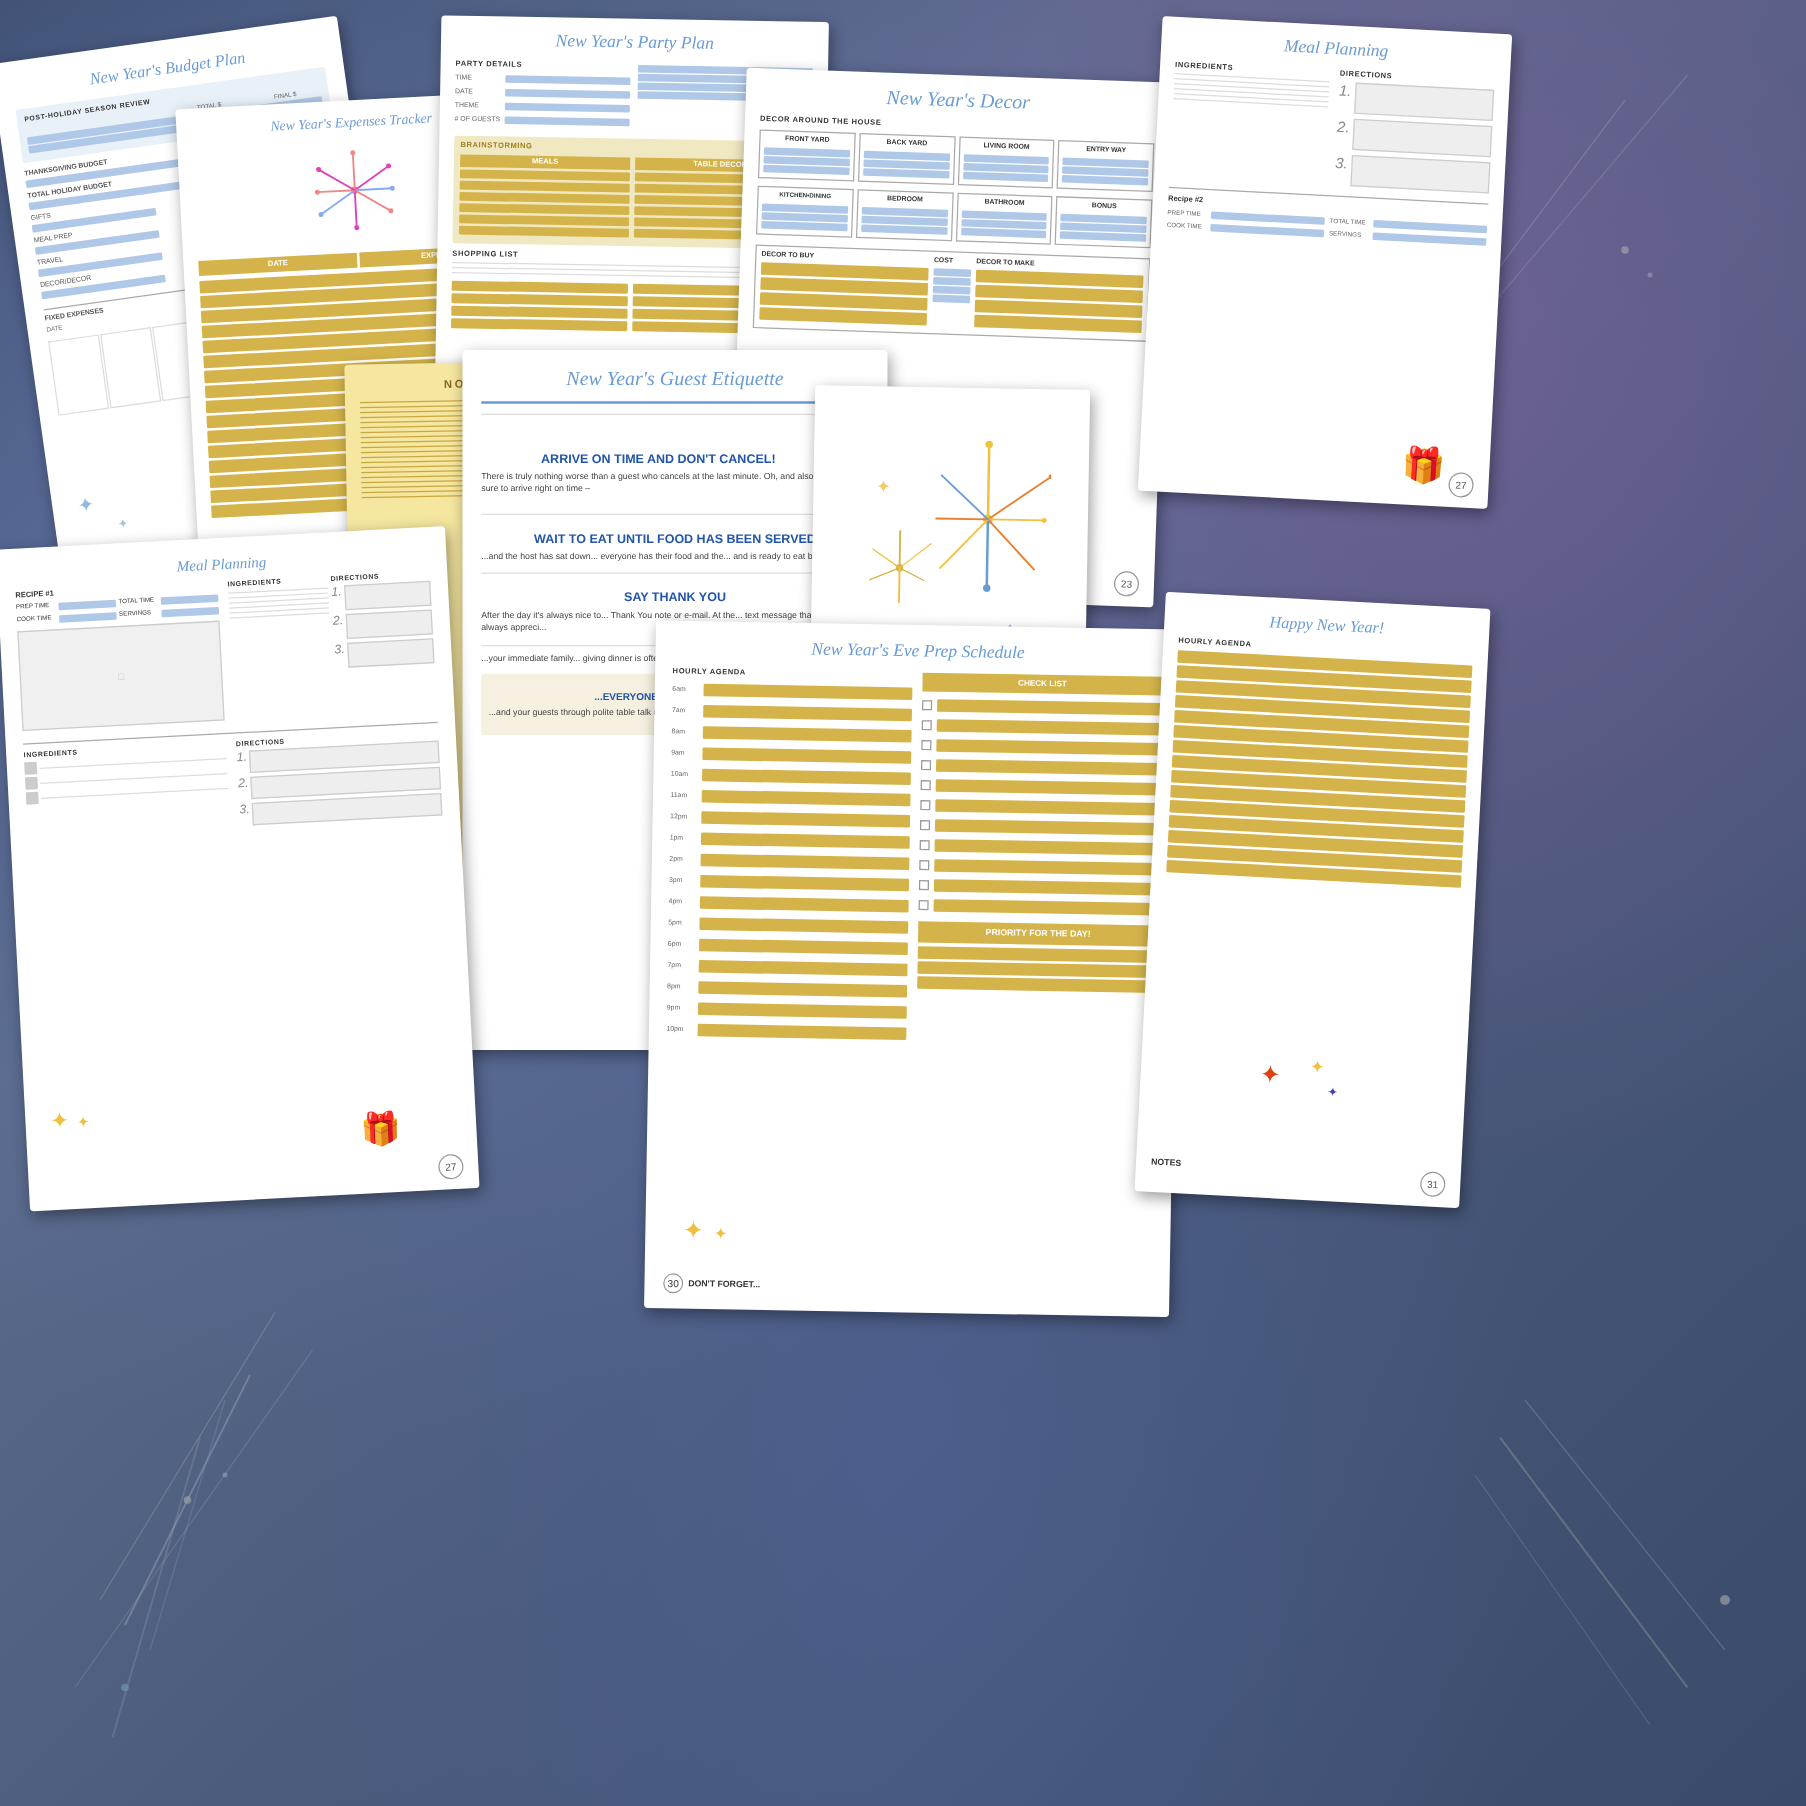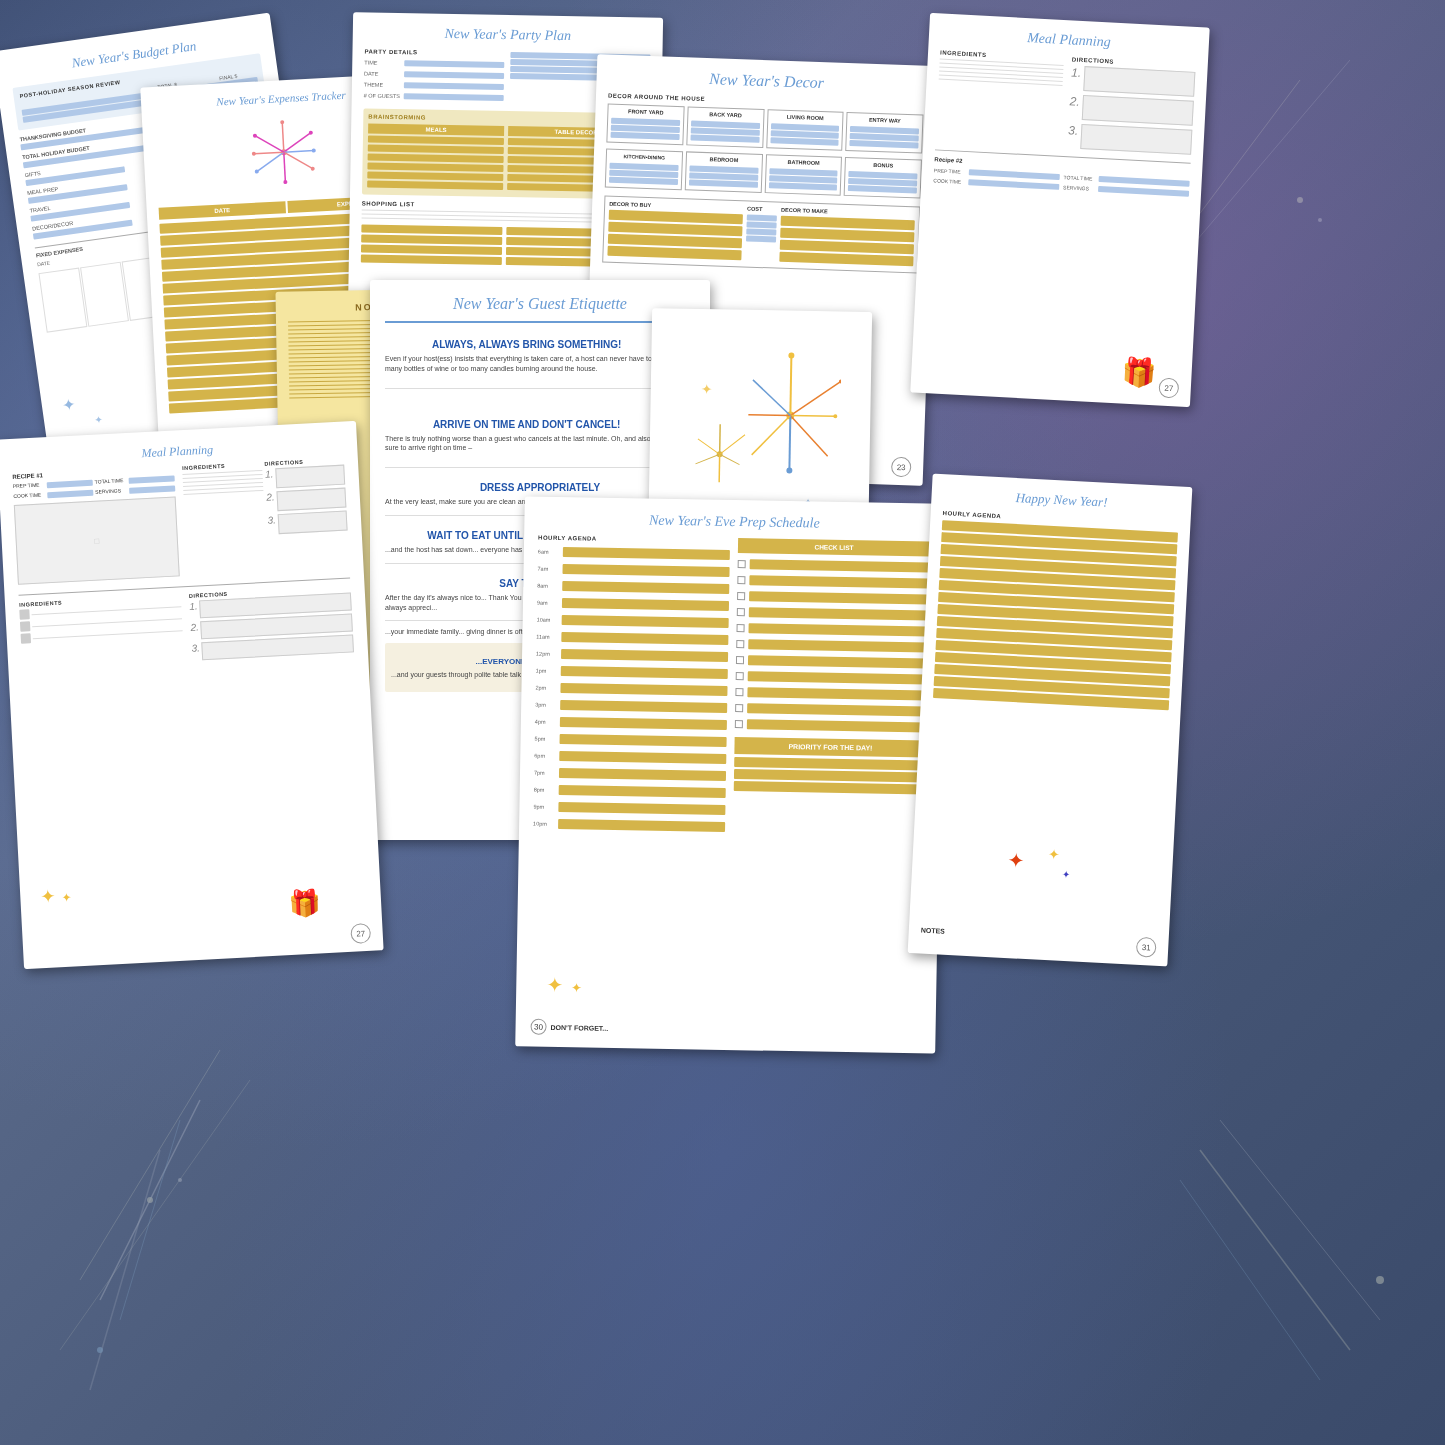--- a/index.html
+++ b/index.html
@@ -626,36 +626,27 @@
   <div class="line" style="border-color:#c8a840;"></div>
   <div class="line" style="border-color:#c8a840;"></div>
   <div class="line" style="border-color:#c8a840;"></div>
   <div class="line" style="border-color:#c8a840;"></div>
 </div>
 
 <div class="page" id="guest-etiquette">
   <div class="etiquette-title">New Year's Guest Etiquette</div>
   <div style="border-top:2px solid #6a9cd4;margin-bottom:8px;"></div>
 
-  <div style="margin-bottom:8px;overflow:hidden;">
-    <span class="etiquette-number">1.</span>
-    <div class="etiquette-heading">ALWAYS, ALWAYS BRING SOMETHING!</div>
-    <div class="etiquette-text">Even if your host(ess) insists that everything is taken care of, a host can never have too many bottles of wine or too many candles burning around the house.</div>
-  </div>
 
   <div style="margin-bottom:8px;overflow:hidden;border-top:1px solid #ddd;padding-top:22px;">
     <span class="etiquette-number">2.</span>
     <div class="etiquette-heading">ARRIVE ON TIME AND DON'T CANCEL!</div>
     <div class="etiquette-text">There is truly nothing worse than a guest who cancels at the last minute. Oh, and also be sure to arrive right on time –</div>
   </div>
 
-  <div style="margin-bottom:8px;border-top:1px solid #ddd;padding-top:6px;">
-    <div class="etiquette-heading">DRESS APPROPRIATELY</div>
-    <div class="etiquette-text">At the very least, make sure you are clean and pressed. As a true sign of c... one notch up...</div>
-  </div>
 
   <div style="margin-bottom:8px;border-top:1px solid #ddd;padding-top:6px;">
     <div class="etiquette-heading">WAIT TO EAT UNTIL FOOD HAS BEEN SERVED</div>
     <div class="etiquette-text">...and the host has sat down... everyone has their food and the... and is ready to eat before you...</div>
   </div>
 
   <div style="margin-bottom:8px;border-top:1px solid #ddd;padding-top:6px;">
     <div class="etiquette-heading">SAY THANK YOU</div>
     <div class="etiquette-text">After the day it's always nice to... Thank You note or e-mail. At the... text message thanking the h... always appreci...</div>
   </div>

